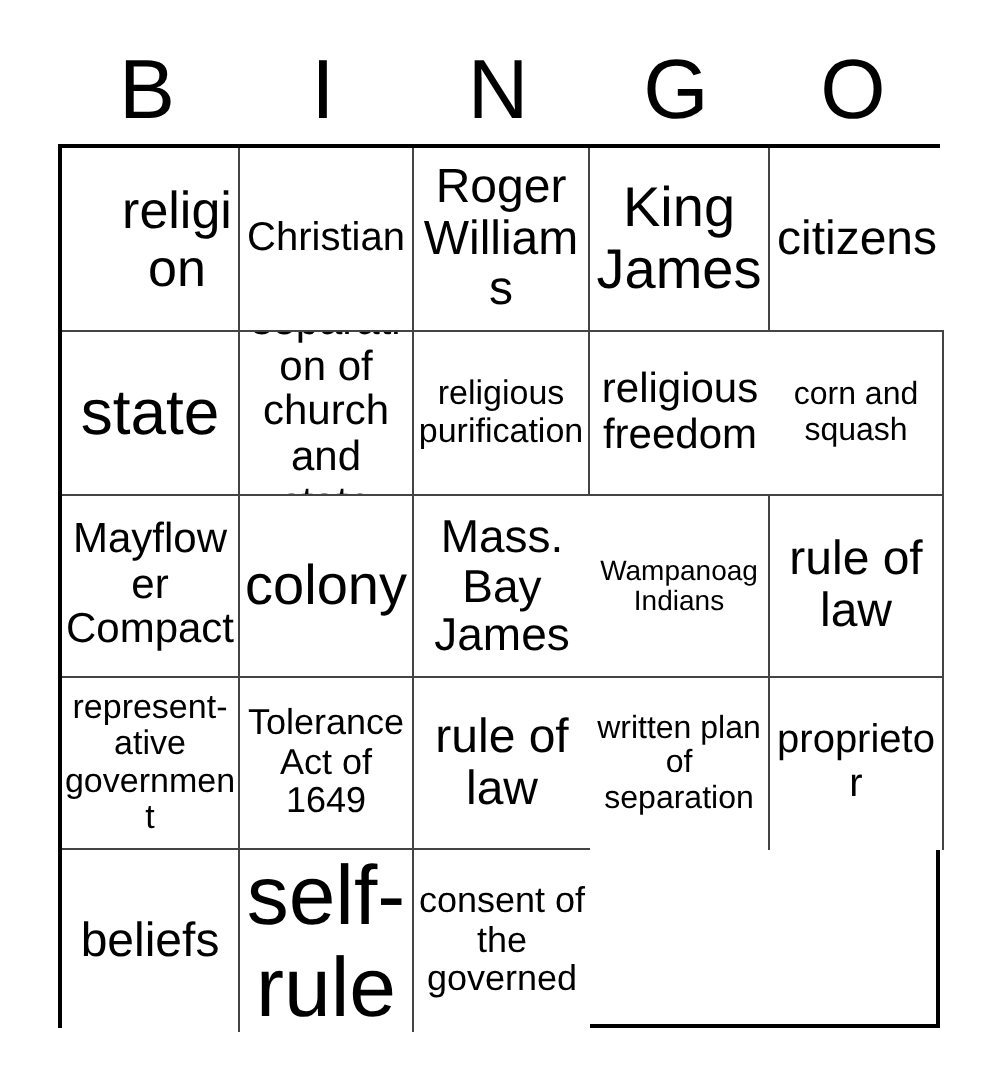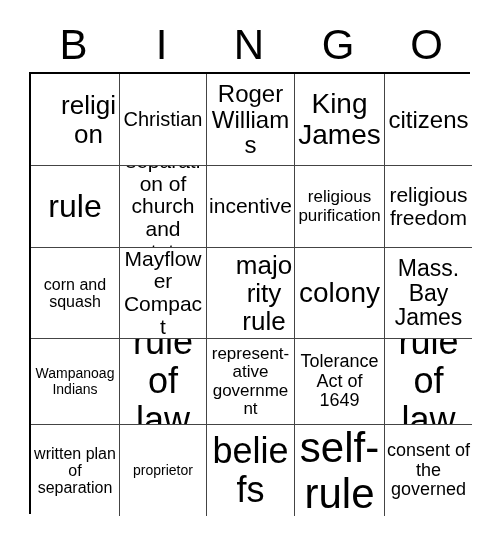--- a/index.html
+++ b/index.html
@@ -80,29 +80,29 @@
 
   .cell span {
     display: block;
     width: 100%;
     word-break: break-word;
     hyphens: none;
   }
 
   
   .fs-32 { font-size: 32px; }
-  .fs-30 { font-size: 36px; }
+  .fs-30 { font-size: 24px; }
   .fs-28 { font-size: 28px; }
   .fs-26 { font-size: 26px; padding-left: 27px; }
   .fs-24 { font-size: 16px; }
   .fs-23 { font-size: 23px; }
   .fs-22 { font-size: 24px; }
   .fs-21 { font-size: 21px; }
   .fs-20 { font-size: 20px; }
-  .fs-19 { font-size: 14px; }
+  .fs-19 { font-size: 20px; }
   .fs-18 { font-size: 18px; }
   .fs-17 { font-size: 21px; }
   .fs-16 { font-size: 16px; }
   .fs-15 { font-size: 17px; }
   .fs-14 { font-size: 14px; }
 </style>
 <style>.fs-34{font-size:42px;}</style></head>
 <body>
 
 <div id="card">
@@ -127,43 +127,37 @@
         <span class="fs-22">Roger Williams</span>
       </div>
     <div class="cell">
         <span class="fs-28">King James</span>
       </div>
     <div class="cell col-last">
         <span class="fs-22">citizens</span>
       </div>
 
     <div class="cell">
-        <span class="fs-32">rule</span>
+        <span class="fs-32">state</span>
       </div>
     <div class="cell">
         <span class="fs-17">separation of church and state</span>
-      </div>
-    <div class="cell">
-        <span class="fs-21">incentive</span>
       </div>
     <div class="cell">
         <span class="fs-15">religious purification</span>
       </div>
     <div class="cell col-last">
         <span class="fs-21">religious freedom</span>
       </div>
 
     <div class="cell">
         <span class="fs-24">corn and squash</span>
       </div>
     <div class="cell">
         <span class="fs-17">Mayflower Compact</span>
-      </div>
-    <div class="cell">
-        <span class="fs-26">majority rule</span>
       </div>
     <div class="cell">
         <span class="fs-28">colony</span>
       </div>
     <div class="cell col-last">
         <span class="fs-23">Mass. Bay James</span>
       </div>
 
     <div class="cell">
         <span class="fs-14">Wampanoag Indians</span>

